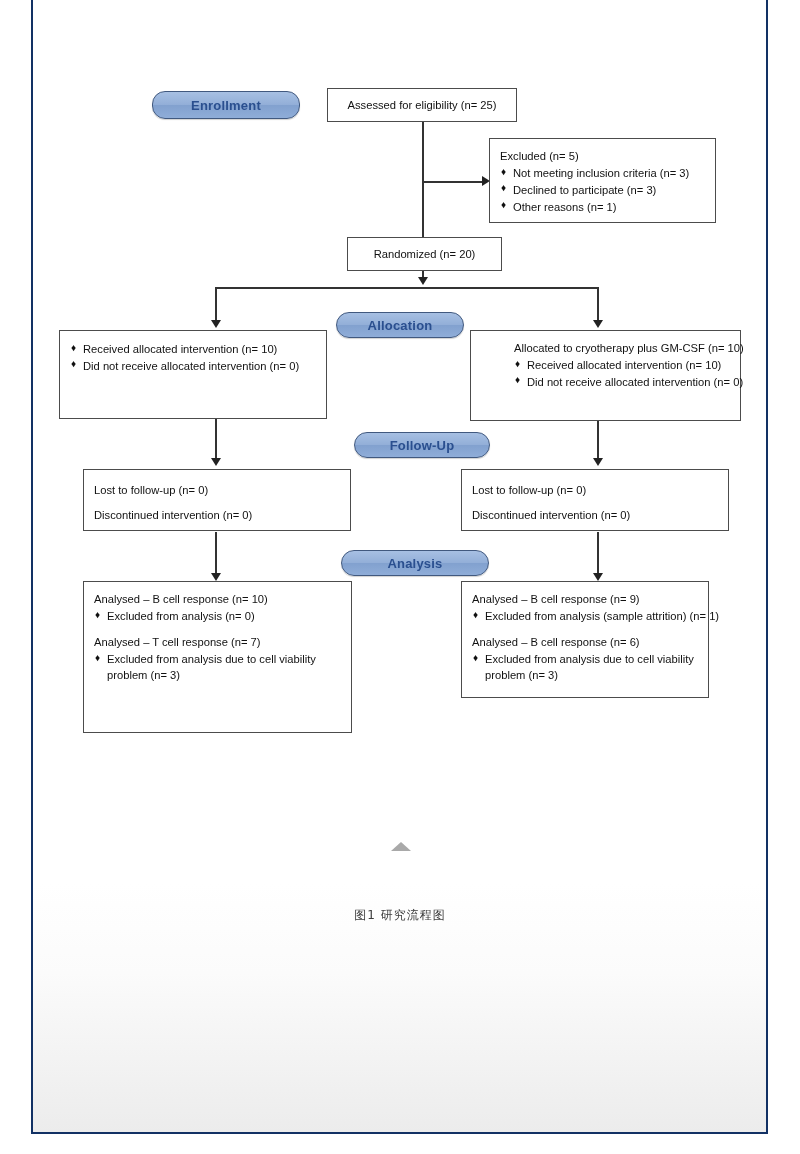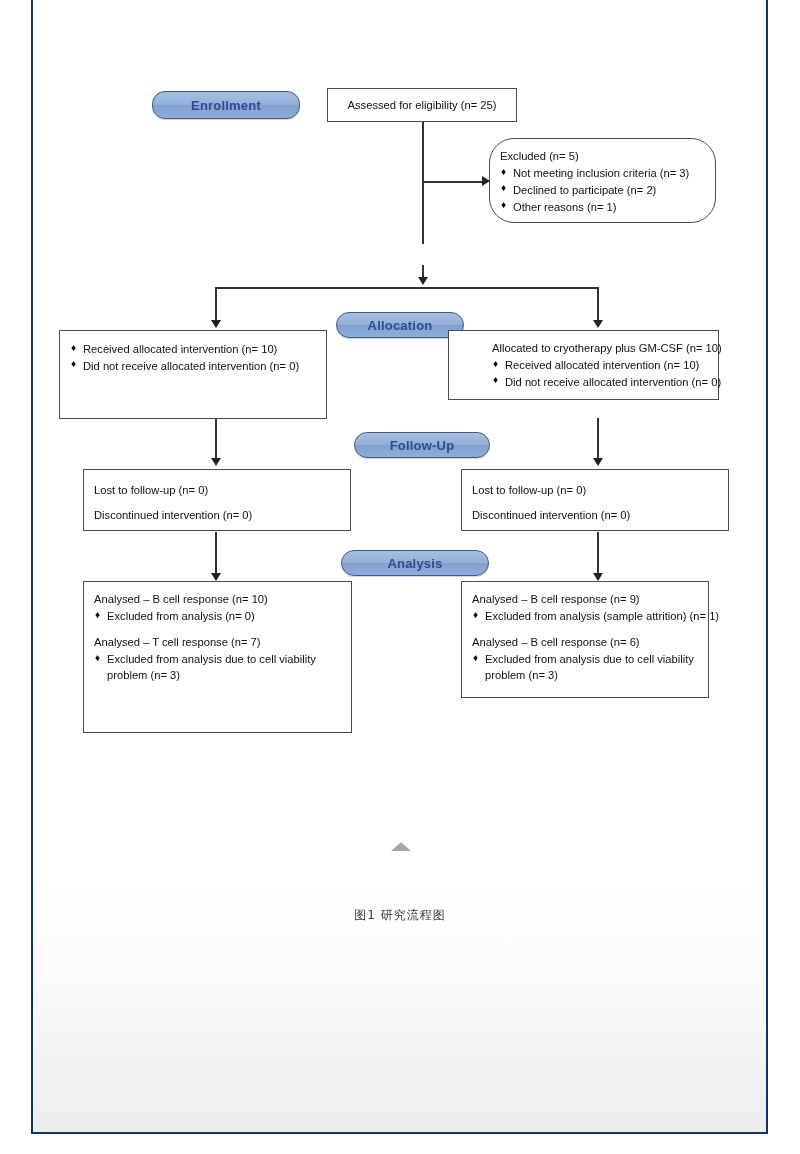--- a/index.html
+++ b/index.html
@@ -197,53 +197,56 @@
   <div class="conn vline" style="left:215px; top:532px; height:46px;"></div>
   <div class="arrow-down" style="left:211px; top:573px;"></div>
 
   <div class="conn vline" style="left:597px; top:532px; height:46px;"></div>
   <div class="arrow-down" style="left:593px; top:573px;"></div>
 
   <div class="box center" style="left:327px; top:88px; width:190px; height:34px;">
     <span class="line">Assessed for eligibility (n= 25)</span>
   </div>
 
-  <div class="box" style="left:489px; top:138px; width:227px; height:85px;border-radius:25px;">
+  <div class="box" style="left:489px; top:138px; width:227px; height:85px;">
     <div class="line">Excluded (n= 5)</div>
     <ul>
       <li>
         <span class="bullet">♦</span>
         <span>Not meeting inclusion criteria (n= 3)</span>
       </li>
       <li>
         <span class="bullet">♦</span>
-        <span>Declined to participate (n= 2)</span>
+        <span>Declined to participate (n= 3)</span>
       </li>
       <li>
         <span class="bullet">♦</span>
         <span>Other reasons (n= 1)</span>
       </li>
     </ul>
   </div>
 
+  <div class="box center" style="left:347px; top:237px; width:155px; height:29px;">
+    <span class="line">Randomized (n= 20)</span>
+  </div>
 
   <div class="box" style="left:59px; top:330px; width:268px; height:89px;">
     <ul>
       <li>
         <span class="bullet">♦</span>
         <span>Received allocated intervention (n= 10)</span>
       </li>
       <li>
         <span class="bullet">♦</span>
         <span>Did not receive allocated intervention (n= 0)</span>
       </li>
     </ul>
   </div>
 
-  <div class="box" style="left:448px; top:330px; width:271px; height:70px;padding-left:43px;">
+  <div class="box" style="left:470px; top:330px; width:271px; height:91px;padding-left:43px;">
     <div class="line">Allocated to cryotherapy plus GM-CSF (n= 10)</div>
     <ul>
       <li>
         <span class="bullet">♦</span>
         <span>Received allocated intervention (n= 10)</span>
       </li>
       <li>
         <span class="bullet">♦</span>
         <span>Did not receive allocated intervention (n= 0)</span>
       </li>

